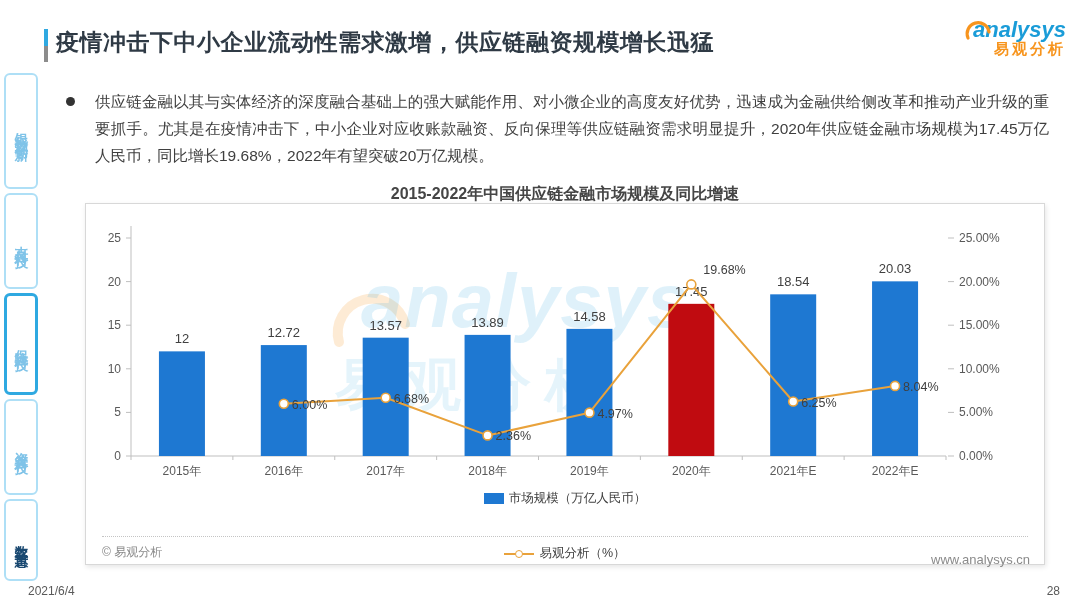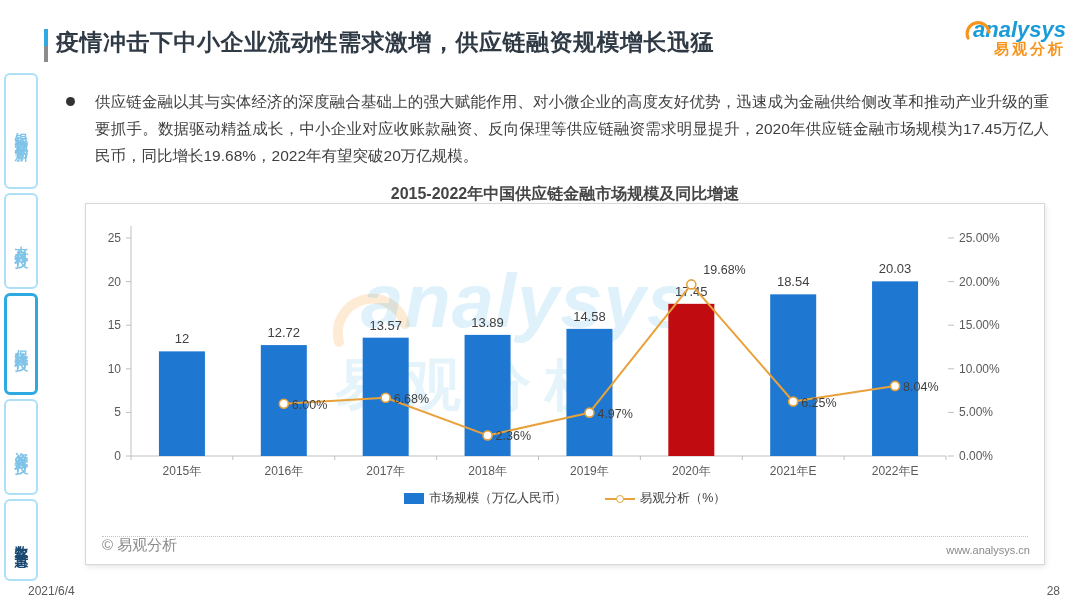--- a/index.html
+++ b/index.html
@@ -47,30 +47,30 @@
   .watermark { position:absolute; left:235px; top:52px; pointer-events:none; }
   .wm-row { display:flex; align-items:flex-end; }
   .wm-arc { margin-right:-52px; position:relative; top:14px; opacity:0.18; }
   .wm-latin { font-size:76px; font-style:italic; font-weight:bold; color:#2FA9E1; opacity:0.15;
               letter-spacing:1px; }
   .wm-cn { font-size:56px; font-weight:bold; color:#2FA9E1; opacity:0.12; letter-spacing:14px;
            margin:4px 0 0 14px; }
   #chart-svg { position:absolute; left:0; top:0; }
   #chart-svg text { font-family:"Liberation Sans", sans-serif; }
   .legend { position:absolute; left:0; right:0; top:286px; display:flex;
-            justify-content:center; gap:38px; align-items:center; font-size:12.5px; color:#404040; }
+            justify-content:center; gap:38px; align-items:center; font-size:12.5px; color:#404040;flex-direction:column; }
   .legend-item { display:flex; align-items:center; gap:5px; }
   .sw-bar { width:20px; height:11px; }
   .sw-line { width:30px; height:2px; position:relative; }
   .sw-line i { position:absolute; left:11px; top:-3px; width:8px; height:8px; border-radius:50%;
                background:#fff; border:1.5px solid #E9A23B; }
   .card-divider { position:absolute; left:16px; right:16px; top:332px;
                   border-top:1px dotted #C4C4C4; }
-  .copyright { position:absolute; left:16px; top:332px; font-size:15px; color:#8A8A8A; }
-  .website { position:absolute; right:14px; top:340px; font-size:11px; color:#8A8A8A; }
+  .copyright { position:absolute; left:16px; top:340px; font-size:12px; color:#8A8A8A; }
+  .website { position:absolute; right:14px; top:348px; font-size:13px; color:#8A8A8A; }
 
   
   .footer-date { position:absolute; left:28px; top:584px; font-size:12px; color:#595959; }
   .footer-slogan { position:absolute; left:0; right:0; top:584px; text-align:center;
                    font-size:12.5px; color:#595959;margin-top:40px; }
   .footer-page { position:absolute; right:20px; top:584px; font-size:12px; color:#595959; }
 </style>
 </head>
 <body>
 
@@ -103,21 +103,21 @@
           <path d="M6 23 A 11 11 0 1 1 27 17" fill="none" stroke="#F7941D" stroke-width="3.2" stroke-linecap="round"></path>
         </svg>
       </span>
       <span class="logo-brand">analysys</span>
     </div>
     <div class="logo-cn">易观分析</div>
   </div>
 
   <div class="bullet-row">
     <span class="bullet-dot"></span>
-    <p class="bullet-text">供应链金融以其与实体经济的深度融合基础上的强大赋能作用、对小微企业的高度友好优势，迅速成为金融供给侧改革和推动产业升级的重要抓手。数据驱动精益成长，中小企业对应收账款融资、反向保理等供应链融资需求明显提升，2020年供应链金融市场规模为17.45万亿人民币，同比增长19.68%，2022年有望突破20万亿规模。</p>
+    <p class="bullet-text">供应链金融以其与实体经济的深度融合基础上的强大赋能作用、对小微企业的高度友好优势，迅速成为金融供给侧改革和推动产业升级的重要抓手。尤其是在疫情冲击下，中小企业对应收账款融资、反向保理等供应链融资需求明显提升，2020年供应链金融市场规模为17.45万亿人民币，同比增长19.68%，2022年有望突破20万亿规模。</p>
   </div>
 
   <div class="chart-title">2015-2022年中国供应链金融市场规模及同比增速</div>
   <div class="chart-card">
     <div class="watermark">
       <div class="wm-row">
         <span class="wm-arc">
           <svg width="92" height="84" viewBox="0 0 92 84">
             <path d="M18 72 A 34 34 0 1 1 84 54" fill="none" stroke="#F7941D" stroke-width="10" stroke-linecap="round"></path>
           </svg>

